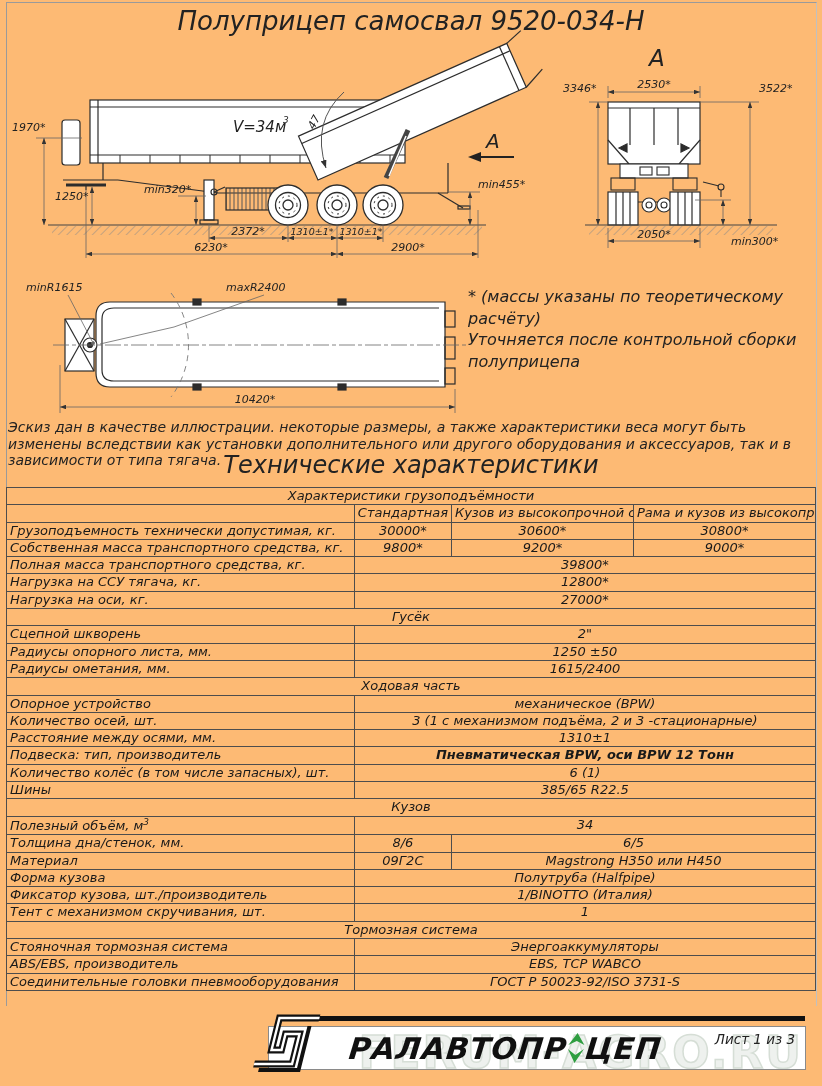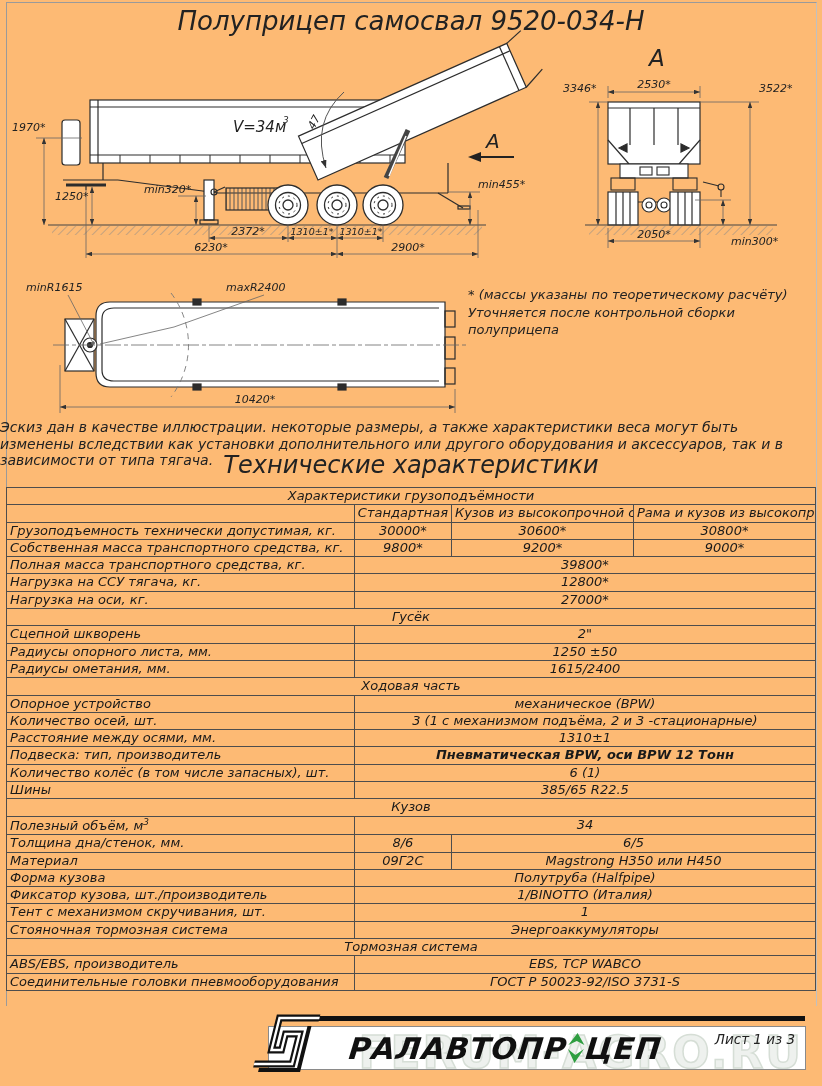--- a/index.html
+++ b/index.html
@@ -4,22 +4,22 @@
 <style>
   * { margin:0; padding:0; box-sizing:border-box; }
   body { background:#fff; font-family:"DejaVu Sans", sans-serif; color:#1a1a1a; }
   .page { position:relative; width:822px; height:1086px; background:#fdba74; overflow:hidden; }
   .frame { position:absolute; left:6px; top:2px; width:811px; height:1004px;
            border-left:1px solid #9a9a9a; border-top:1px solid #9a9a9a; border-right:1px solid #c0c0c0; }
   .title { position:absolute; top:6px; left:0; width:100%; text-align:center;
            font-size:26px; font-style:italic; letter-spacing:0px; color:#222; }
   svg text { font-family:"DejaVu Sans", sans-serif; font-style:italic; fill:#222; }
   .star-note { position:absolute; left:468px; top:286px; width:348px;
-               font-size:13px; font-style:italic; line-height:1.35; color:#222; }
-  .disclaimer { position:absolute; left:0; top:419px; width:788px;
+               font-size:16px; font-style:italic; line-height:1.35; color:#222; }
+  .disclaimer { position:absolute; left:8px; top:419px; width:788px;
                 font-size:14px; font-style:italic; line-height:1.18; color:#222; }
   .specs-title { position:absolute; left:0; top:451px; width:100%; text-align:center;
                  font-size:24px; font-style:italic; color:#222; }
   table.specs { position:absolute; left:6px; top:487px; width:810px;
                 border-collapse:collapse; table-layout:fixed; }
   table.specs td { border:1px solid #4d4d4d; font-size:13px; font-style:italic;
                    line-height:1.1; padding:1px 3px; vertical-align:middle; }
   td.sec { text-align:center; font-size:14.5px; line-height:1.25;margin-left:28px; }
   td.lbl { text-align:left; }
   td.val { text-align:center; }
@@ -415,26 +415,26 @@
       <tr>
         <td class="lbl">Фиксатор кузова, шт./производитель</td>
         <td class="val" colspan="3">1/BINOTTO (Италия)</td>
       </tr>
       <tr>
         <td class="lbl">Тент с механизмом скручивания, шт.</td>
         <td class="val" colspan="3">1</td>
       </tr>
 
       <tr>
+          <td class="sec" colspan="4">Тормозная система</td>
+        </tr>
+      <tr>
         <td class="lbl">Стояночная тормозная система</td>
         <td class="val" colspan="3">Энергоаккумуляторы</td>
       </tr>
-      <tr>
-          <td class="sec" colspan="4">Тормозная система</td>
-        </tr>
       <tr>
         <td class="lbl">ABS/EBS, производитель</td>
         <td class="val" colspan="3">EBS, TCP WABCO</td>
       </tr>
       <tr>
         <td class="lbl">Соединительные головки пневмооборудования</td>
         <td class="val" colspan="3">ГОСТ Р 50023-92/ISO 3731-S</td>
       </tr>
     </tbody>
   </table>

